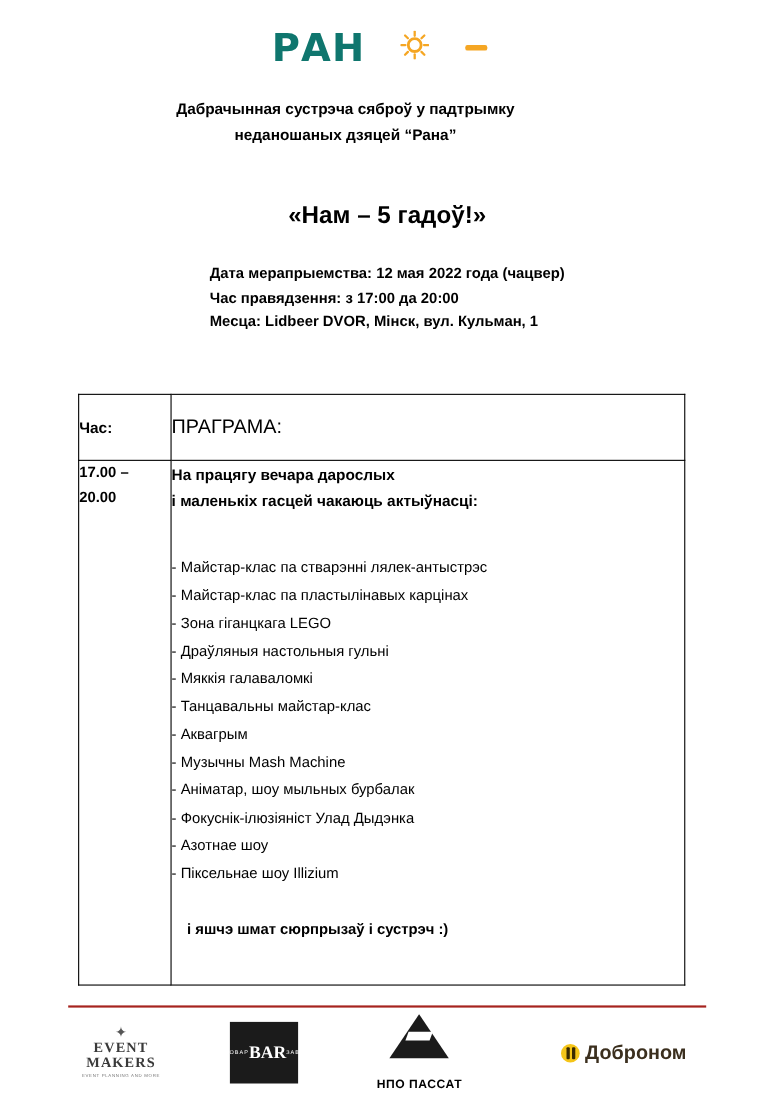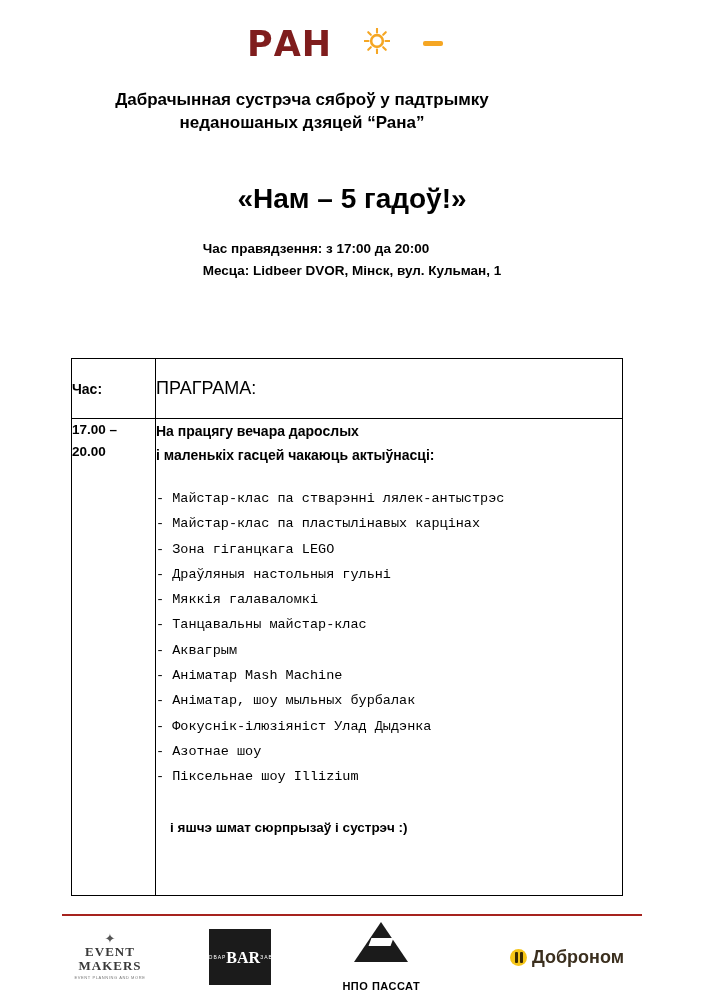--- a/index.html
+++ b/index.html
@@ -37,21 +37,21 @@
     width: 210px;
   }
   .logo-text {
     position: absolute;
     left: 0;
     top: 10px;
     font-family: "DejaVu Sans", sans-serif;
     font-size: 35px;
     font-weight: bold;
     letter-spacing: 1px;
-    color: #7f1d1d;
+    color: #0f766e;
     line-height: 40px;
   }
   .logo-sun {
     position: absolute;
     left: 117px;
     top: 14px;
     width: 26px;
     height: 26px;
   }
   .logo-dash {
@@ -61,34 +61,34 @@
     width: 20px;
     height: 5px;
     background: #F5A623;
     border-radius: 2px;
   }
 
   
   .intro {
     position: absolute;
     top: 88px;
-    left: 0;
+    left: 12px;
     width: 604px;
     text-align: center;
-    font-size: 17px;
+    font-size: 14px;
     font-weight: bold;
     line-height: 23px;
   }
   .title {
     position: absolute;
     top: 183px;
     left: 0;
     width: 704px;
     text-align: center;
-    font-size: 28px;
+    font-size: 22px;
     font-weight: bold;
   }
   .details {
     position: absolute;
     top: 238px;
     left: 0;
     width: 704px;
     text-align: center;
     font-size: 13.5px;
     font-weight: bold;
@@ -146,23 +146,22 @@
     padding: 22px 0 0 30px;
     font-size: 14px;
     line-height: 25.5px;
   }
   .cell-prog .lead {
     font-weight: bold;
     line-height: 24px;
   }
   .cell-prog ul {
     list-style: none;
-    margin: 19px 0 0 0;
+    margin: 36px 0 0 0;
     padding: 0;
-    font-family: Liberation Mono, monospace;
   }
   .cell-prog ul li {
     font-size: 13.5px;
     line-height: 25.3px;
     white-space: nowrap;
   }
   .cell-prog .outro {
     font-weight: bold;
     font-size: 13.5px;
     margin-top: 25px;
@@ -326,20 +325,21 @@
 
   <div class="intro">
     <div>Дабрачынная сустрэча сяброў у падтрымку</div>
     <div>неданошаных дзяцей “Рана”</div>
   </div>
 
   <div class="title">«Нам – 5 гадоў!»</div>
 
   <div class="details">
     <div class="details-block">
+      <div>Дата мерапрыемства: 12 мая 2022 года (чацвер)</div>
       <div>Час правядзення: з 17:00 да 20:00</div>
       <div>Месца: Lidbeer DVOR, Мінск, вул. Кульман, 1</div>
     </div>
   </div>
 
   <table class="prog-table">
     <colgroup>
       <col class="col-time">
       <col>
     </colgroup>
@@ -359,21 +359,21 @@
           <div>і маленькіх гасцей чакаюць актыўнасці:</div>
         </div>
         <ul>
           <li>- Майстар-клас па стварэнні лялек-антыстрэс</li>
           <li>- Майстар-клас па пластылінавых карцінах</li>
           <li>- Зона гіганцкага LEGO</li>
           <li>- Драўляныя настольныя гульні</li>
           <li>- Мяккія галаваломкі</li>
           <li>- Танцавальны майстар-клас</li>
           <li>- Аквагрым</li>
-          <li>- Аніматар Mash Machine</li>
+          <li>- Музычны Mash Machine</li>
           <li>- Аніматар, шоу мыльных бурбалак</li>
           <li>- Фокуснік-ілюзіяніст Улад Дыдэнка</li>
           <li>- Азотнае шоу</li>
           <li>- Піксельнае шоу Illizium</li>
         </ul>
         <div class="outro">і яшчэ шмат сюрпрызаў і сустрэч :)</div>
       </td>
     </tr>
   </tbody>
     </table>

